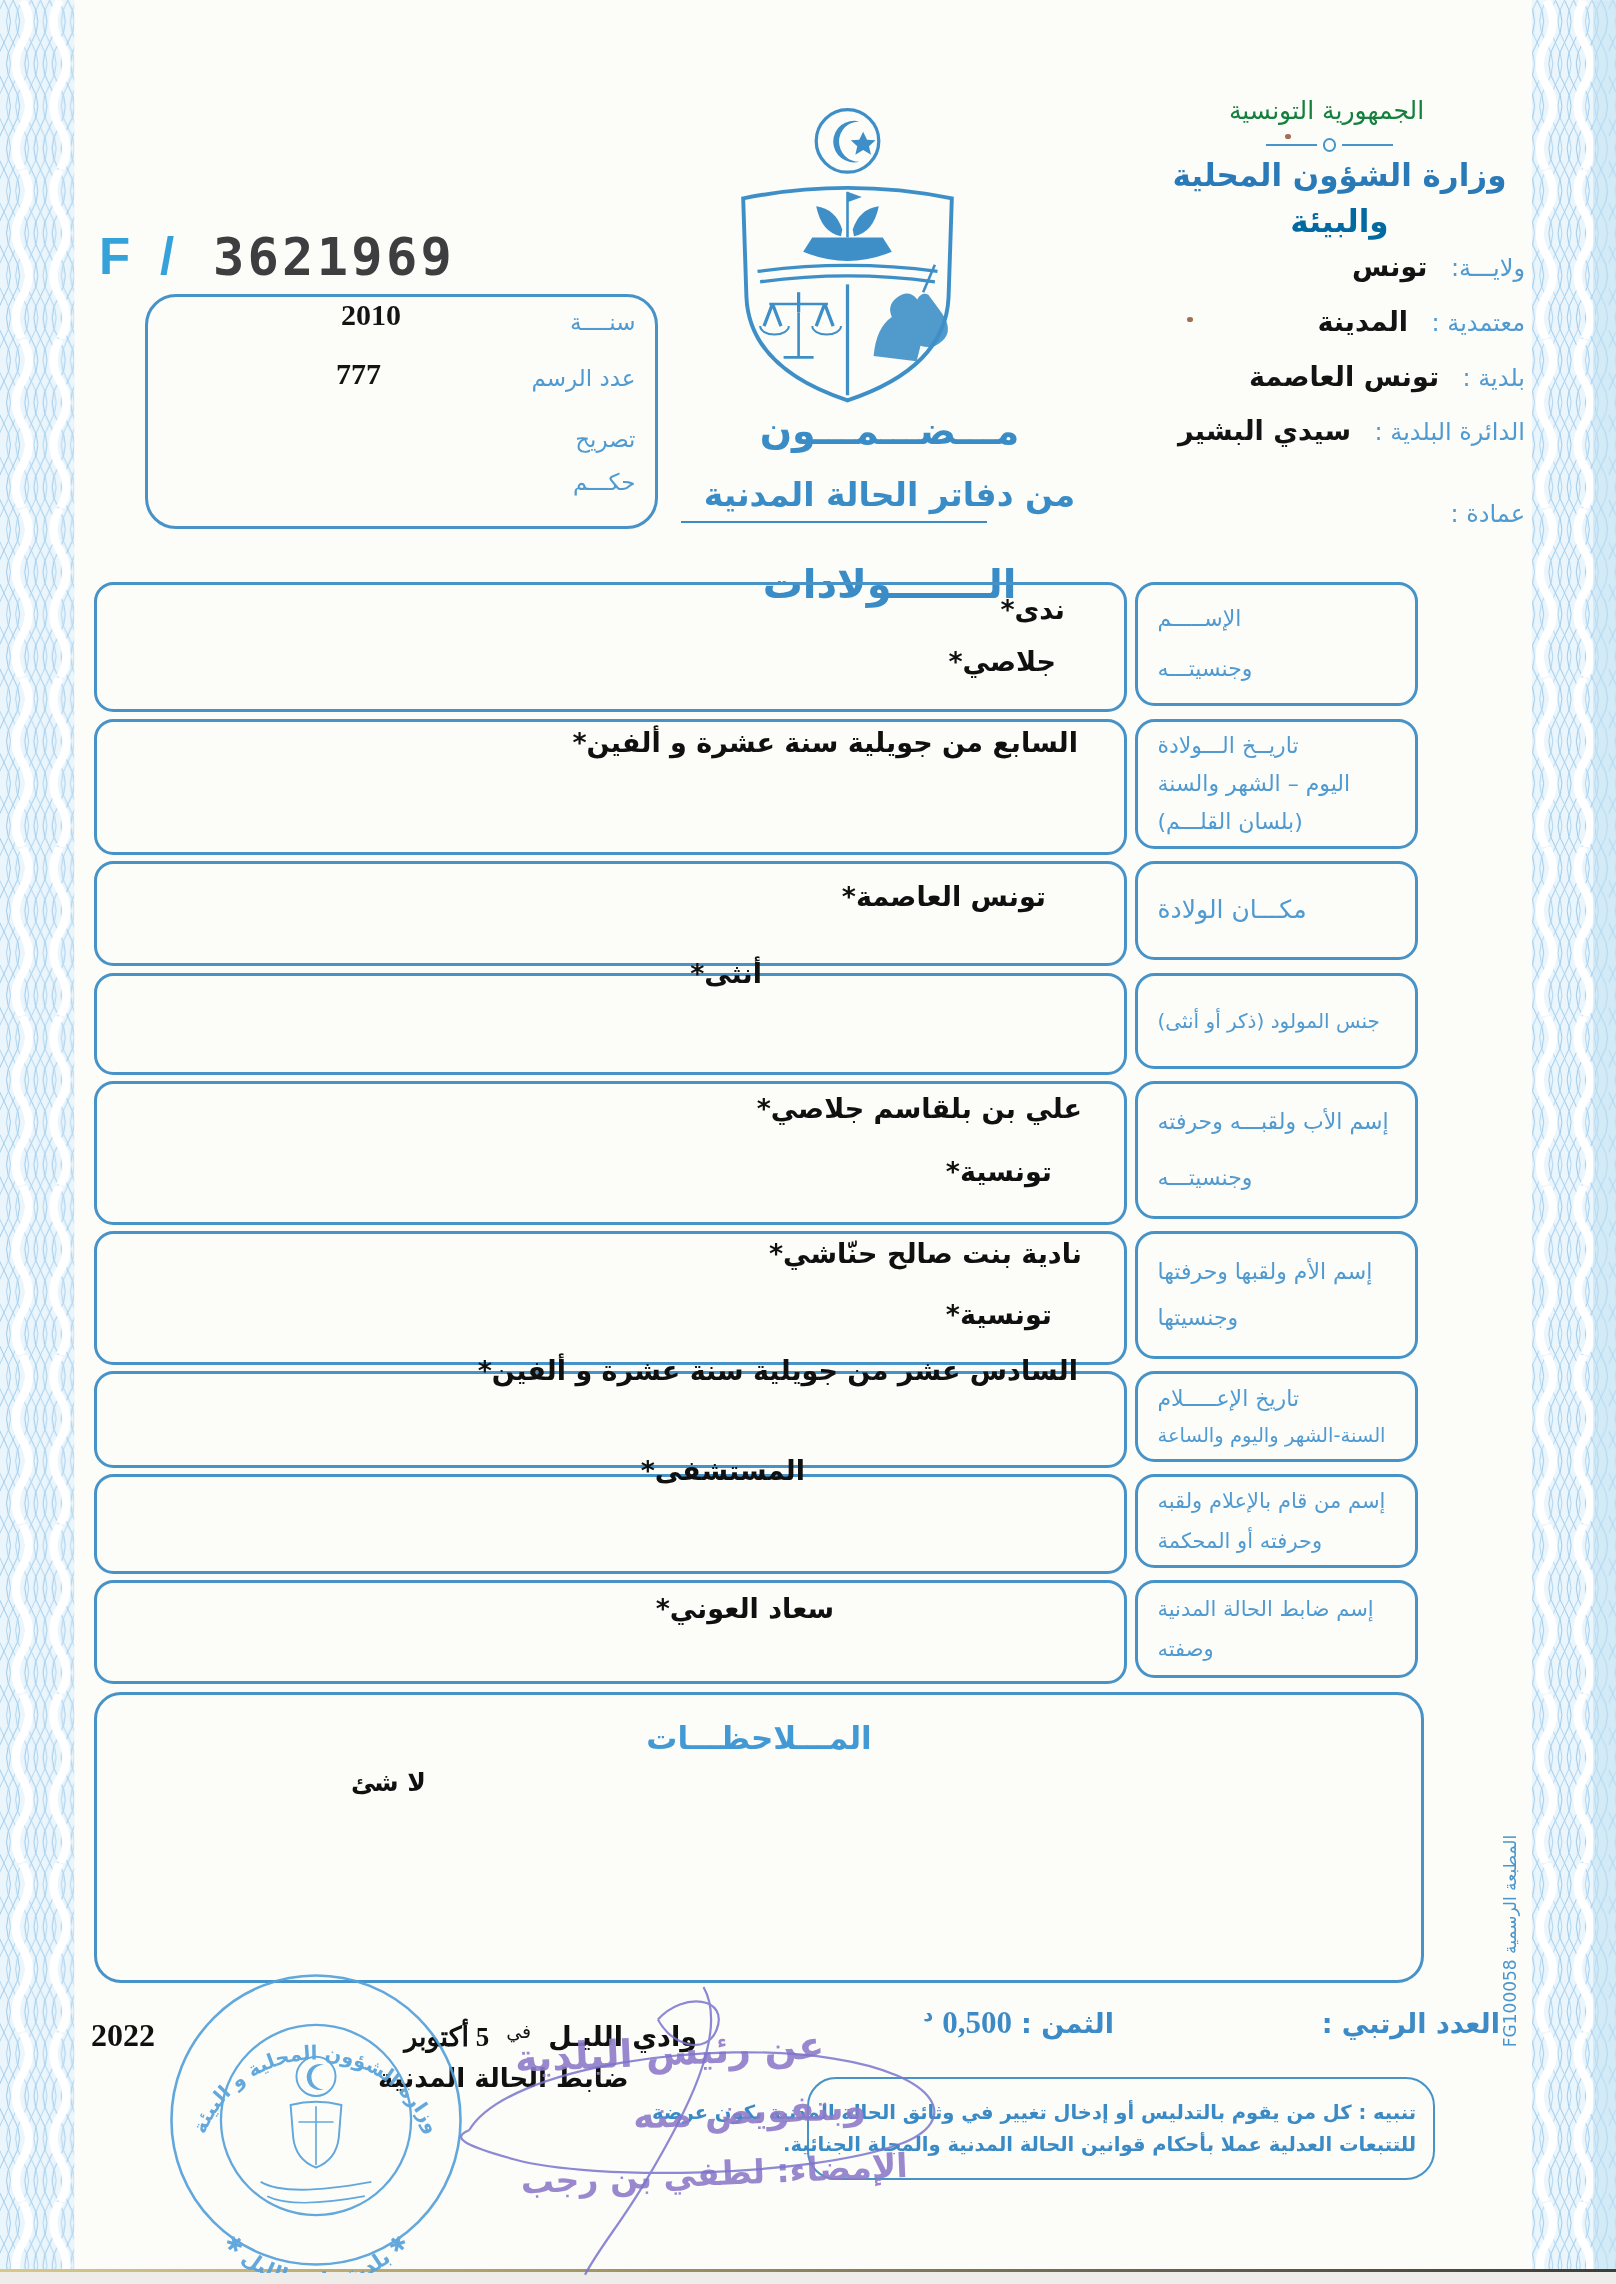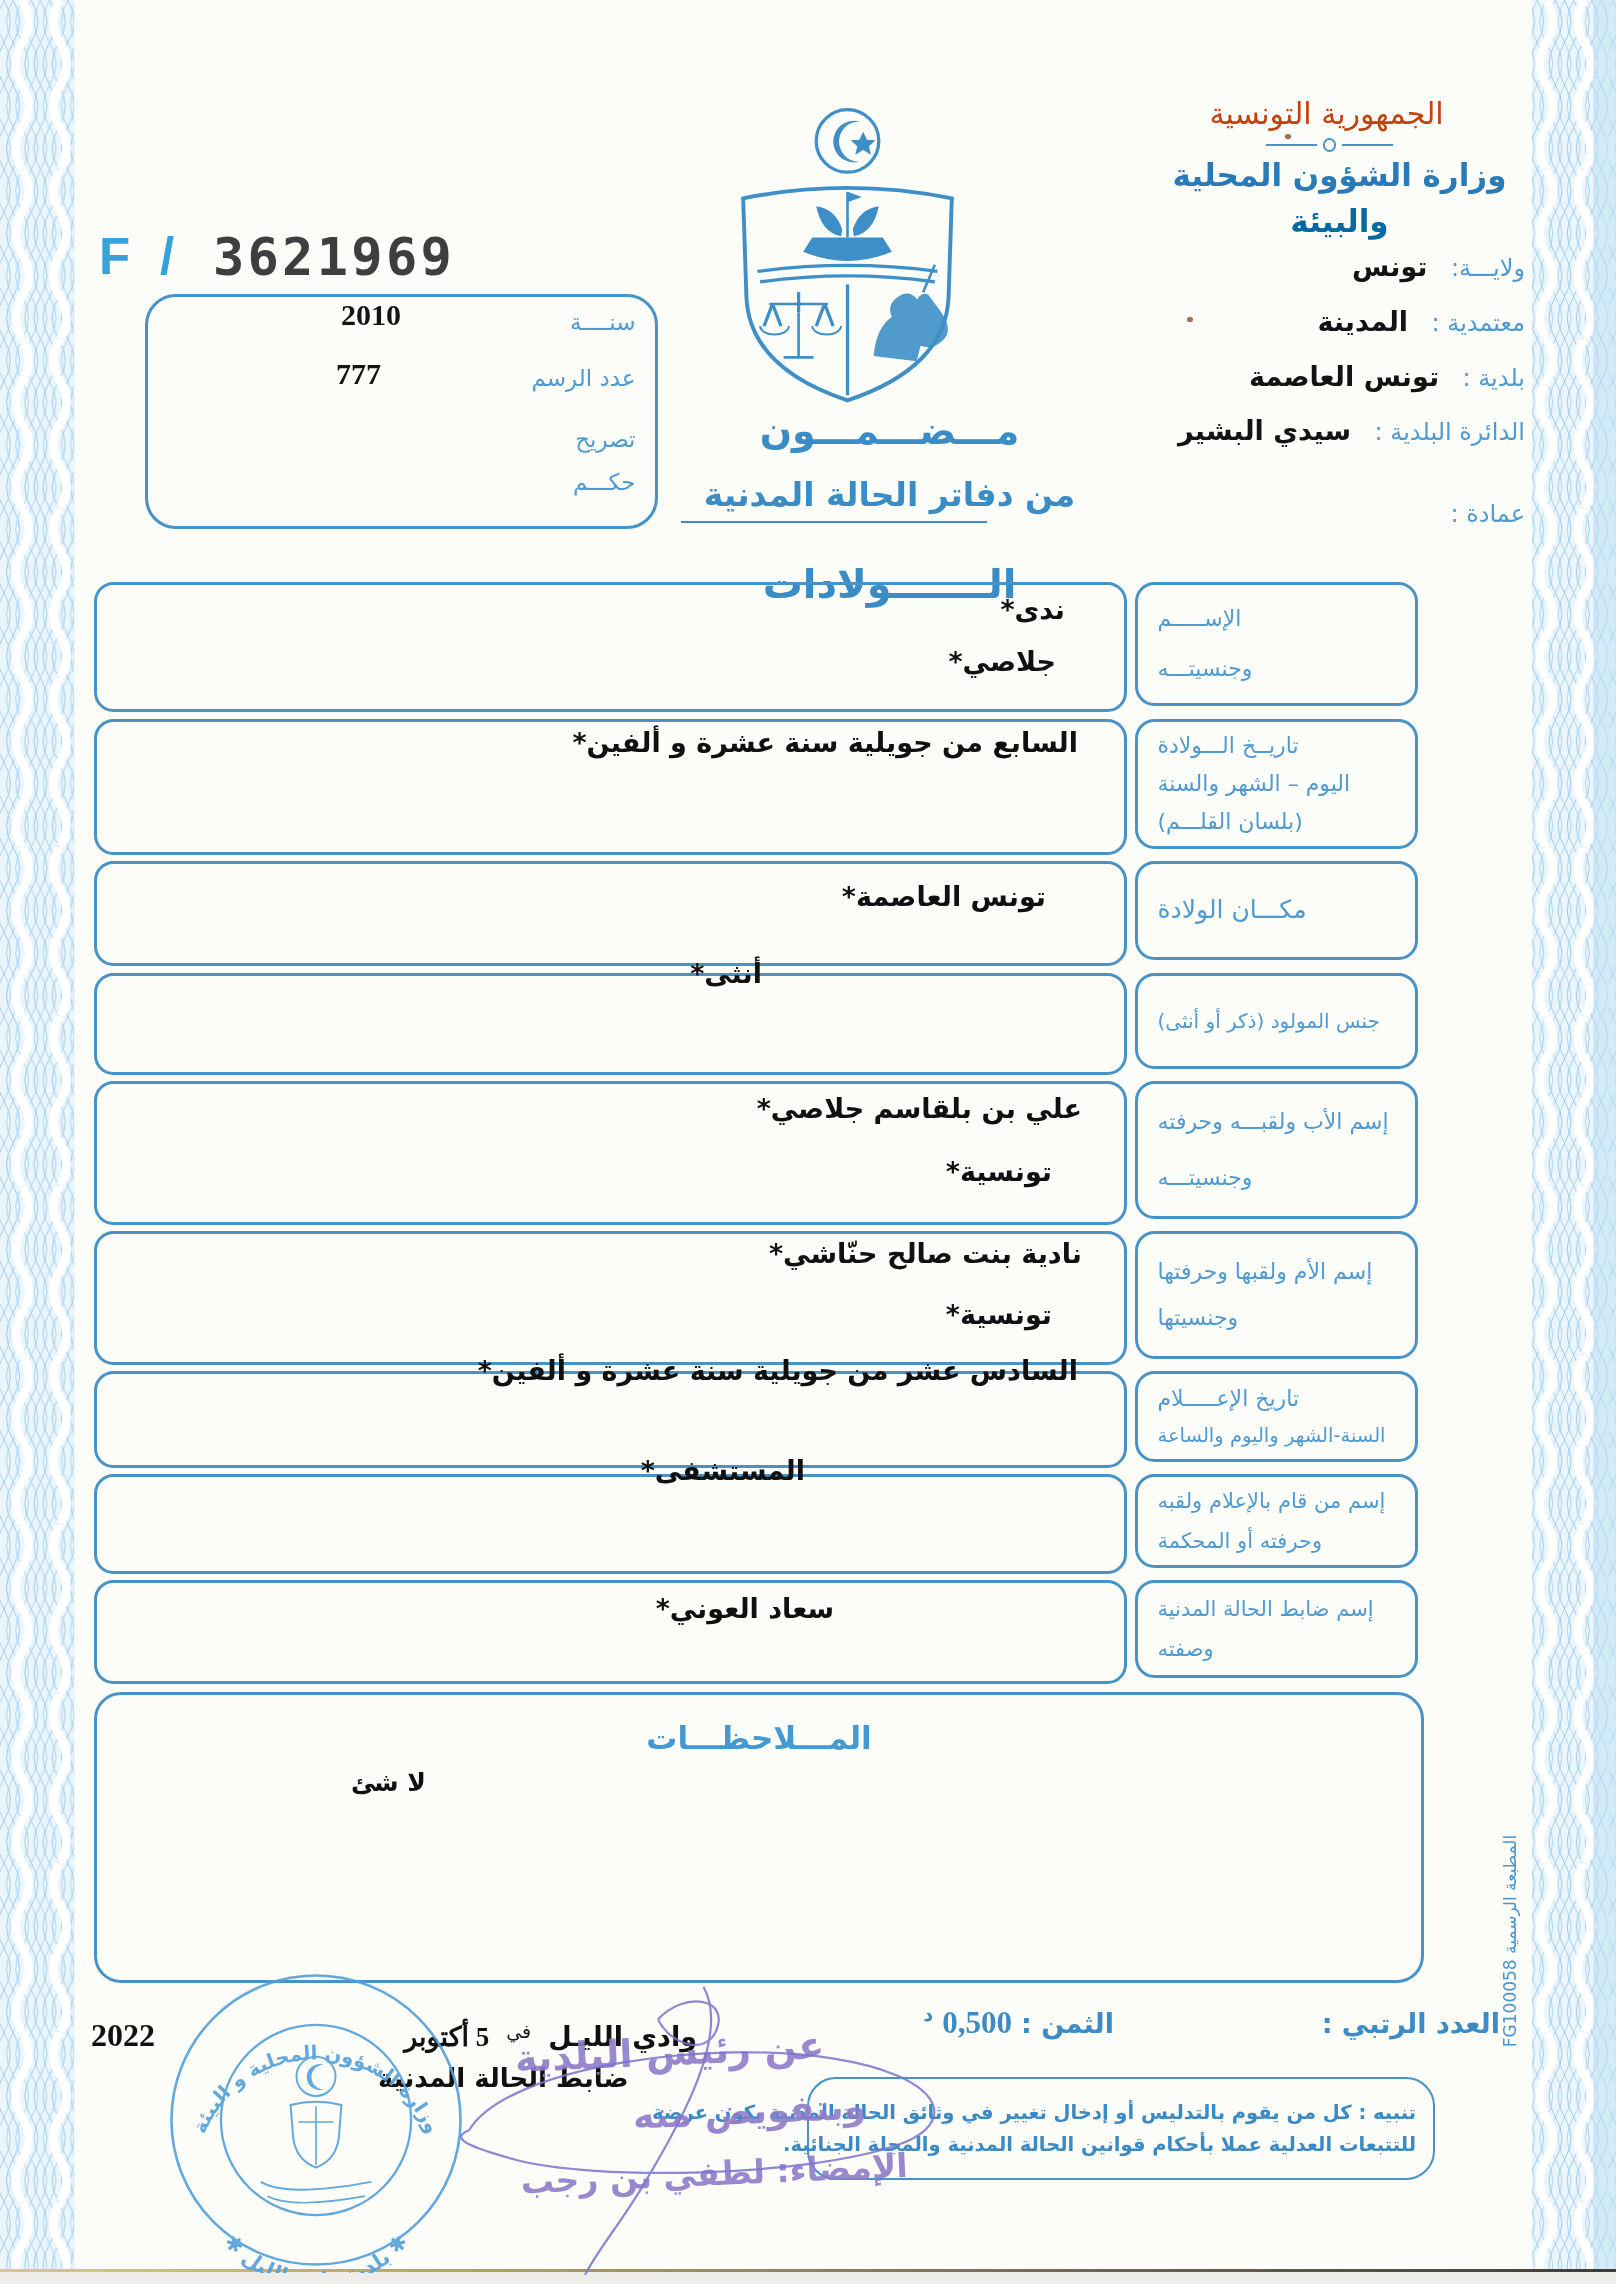--- a/index.html
+++ b/index.html
@@ -13,21 +13,21 @@
   
   .serial{left:99px;top:227px;display:flex;gap:31px;align-items:flex-start;z-index:3;}
   .serial-f{font-family:"Liberation Sans",sans-serif;font-weight:bold;font-size:51px;color:#36a2da;letter-spacing:7.8px;}
   .serial-n{font-family:"DejaVu Sans Mono",monospace;font-weight:bold;font-size:52px;color:#3e3e41;letter-spacing:3.3px;}
   
   .reg-box{left:145px;top:294px;width:507px;height:229px;border:3.3px solid #4793c8;border-radius:31px;z-index:3;direction:rtl;}
   .reg-lbl{position:absolute;color:#4f9ad1;font-size:23px;}
   .reg-val{position:absolute;font-family:"Liberation Serif",serif;font-weight:bold;font-size:30px;color:#141414;}
   
   .hdr{left:1134px;top:91px;width:391px;height:456px;z-index:3;direction:rtl;}
-  .h-rep{position:absolute;top:5.2px;right:39px;width:319px;text-align:center;color:#c2410c;font-size:30px;}
+  .h-rep{position:absolute;top:5.2px;right:39px;width:319px;text-align:center;color:#15803d;font-size:25px;}
   .hdr-divider{position:absolute;top:47px;right:98px;width:195px;display:flex;align-items:center;justify-content:center;gap:5.2px;}
   .dline{width:51px;height:2px;background:#4796cb;}
   .dcirc{width:9.8px;height:9.8px;border:2px solid #4796cb;border-radius:50%;}
   .h-min1{position:absolute;top:66px;right:0;width:371px;text-align:center;color:#2a7ab8;font-size:31px;font-weight:bold;}
   .h-min2{position:absolute;top:112px;right:0;width:371px;text-align:center;color:#0369a1;font-size:31px;font-weight:bold;}
   .frow{position:absolute;right:0;display:flex;direction:rtl;align-items:baseline;gap:23.5px;white-space:nowrap;}
   .flabel{color:#4f9ad1;font-size:24px;}
   .fval{color:#131313;font-size:27px;font-weight:bold;}
   
   .emblem{left:717px;top:94px;z-index:3;}

